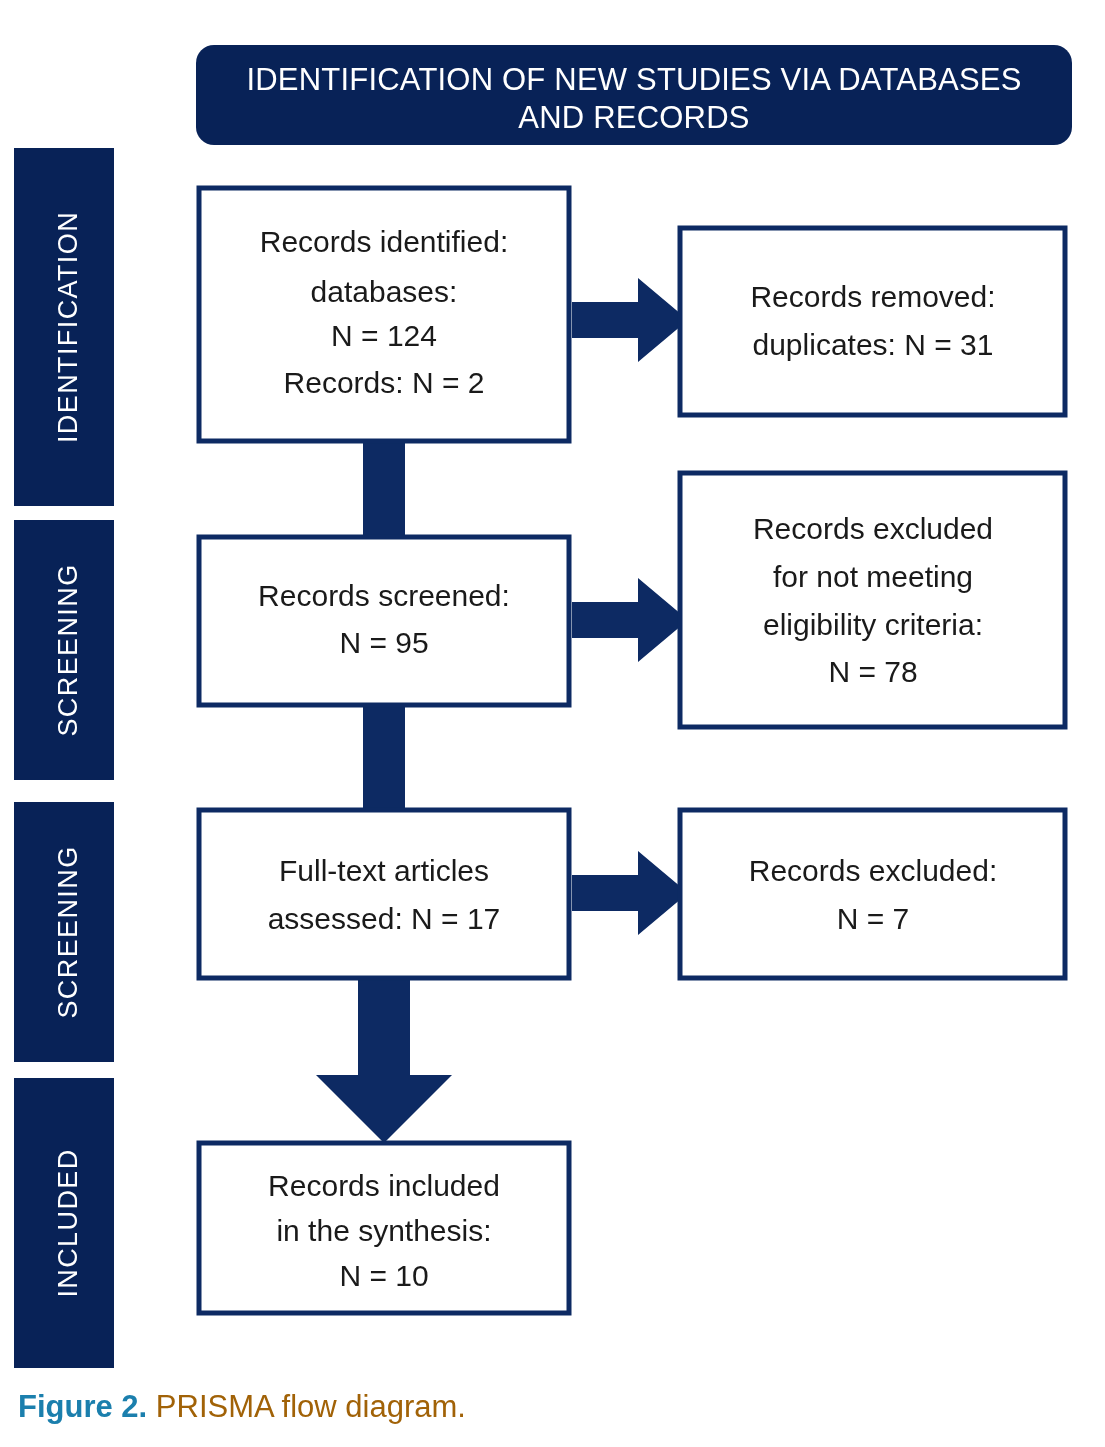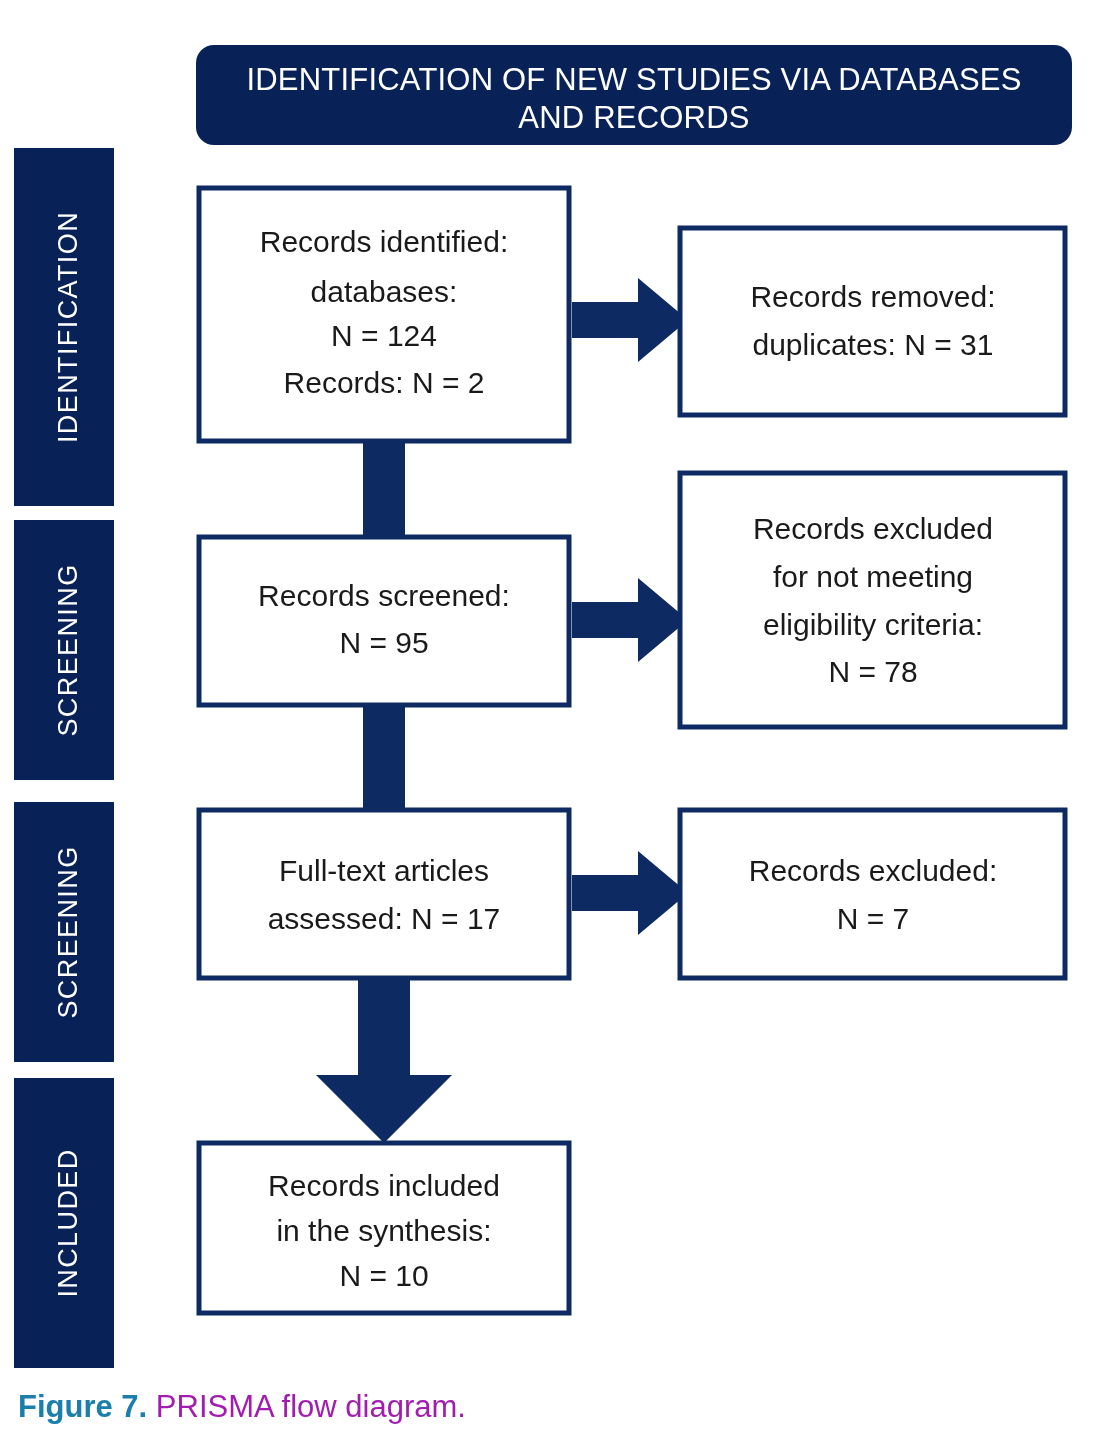--- a/index.html
+++ b/index.html
@@ -59,21 +59,21 @@
     top: 1389px;
     font-family: "Liberation Sans", sans-serif;
     font-size: 31px;
     color: #1a1a1a;
     white-space: nowrap;
   }
   .caption-label {
     color: #1b7fad;
     font-weight: bold;
   }
-  .caption-text { color: #a21caf; }
+  .caption-text { color: #a16207; }
 </style>
 </head>
 <body>
 
 <div id="diagram-root">
   <svg class="figure-canvas" viewBox="0 0 1105 1447" xmlns="http://www.w3.org/2000/svg">
 
     <g>
       <rect class="stage-bar-rect" x="14" y="148" width="100" height="358"></rect>
       <text class="stage-bar-text" transform="translate(70,327) rotate(-90)" dominant-baseline="middle">IDENTIFICATION</text>
@@ -154,14 +154,14 @@
 
     <g>
       <rect class="flow-box-rect" x="199" y="1143" width="370" height="170"></rect>
       <text class="flow-box-text" x="384" y="1188" dominant-baseline="middle">Records included</text>
       <text class="flow-box-text" x="384" y="1233" dominant-baseline="middle">in the synthesis:</text>
       <text class="flow-box-text" x="384" y="1278" dominant-baseline="middle">N = 10</text>
     </g>
 
   </svg>
 
-  <div class="caption-block"><span class="caption-label">Figure 7.</span><span class="caption-text"> PRISMA flow diagram.</span></div>
+  <div class="caption-block"><span class="caption-label">Figure 2.</span><span class="caption-text"> PRISMA flow diagram.</span></div>
 </div>
 
 </body></html>

